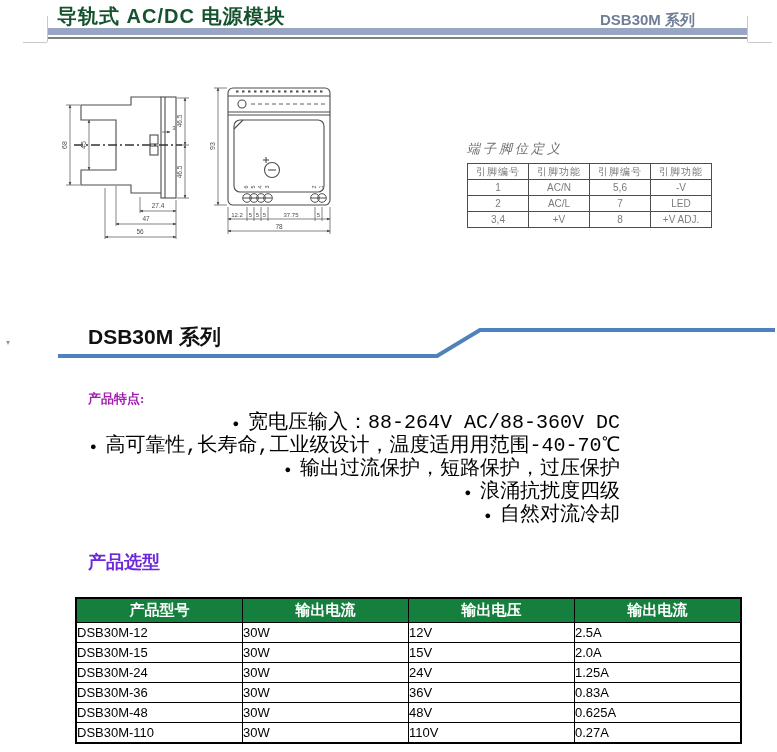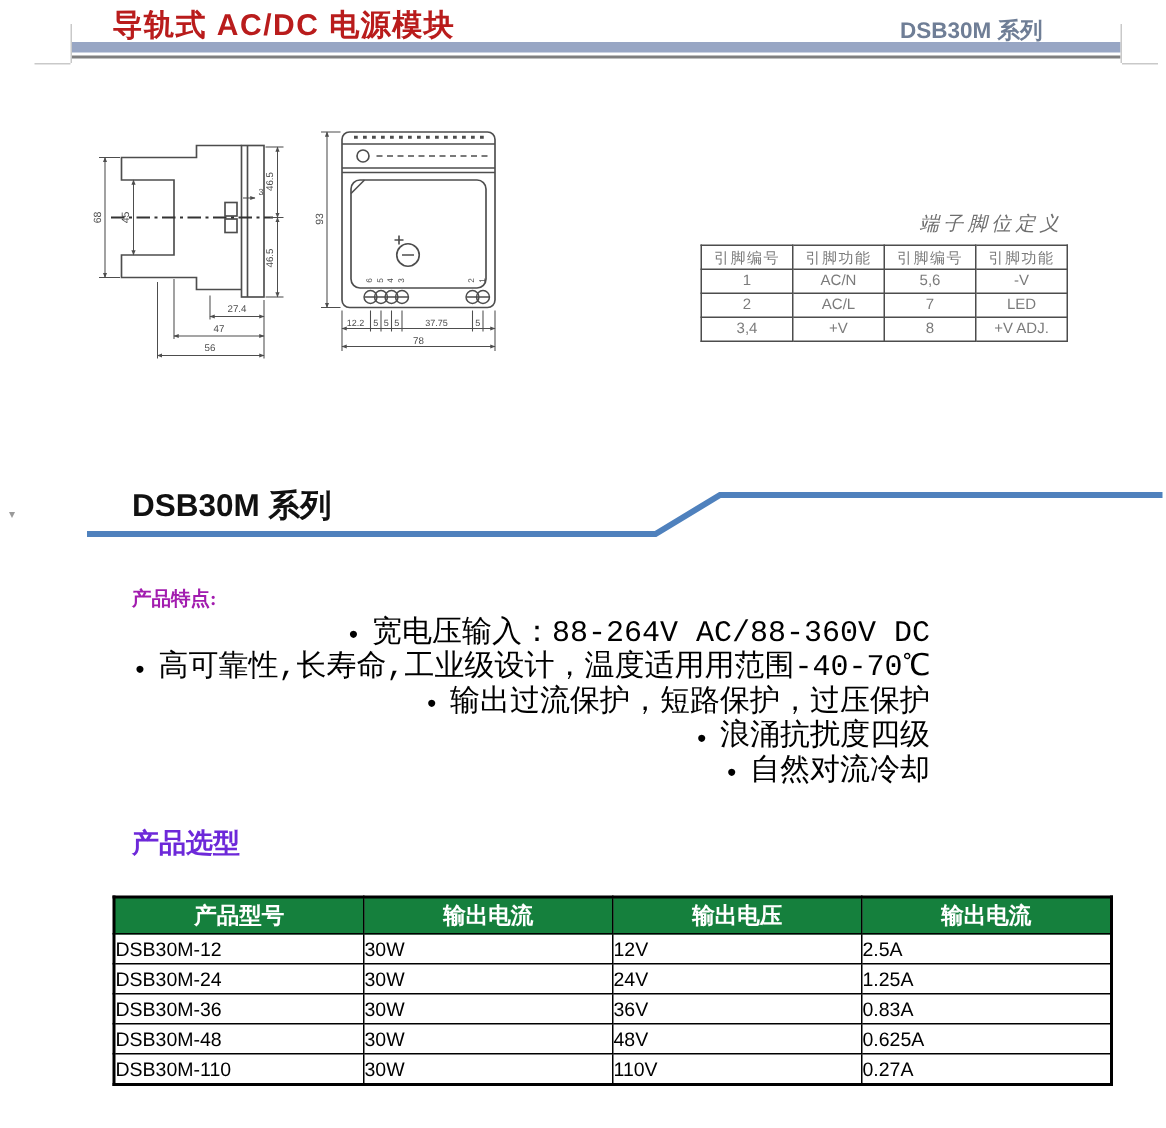--- a/index.html
+++ b/index.html
@@ -1,36 +1,36 @@
 <!DOCTYPE html>
 <html><head>
 <meta charset="utf-8">
 <style>
   html,body{margin:0;padding:0;background:#fff;}
   #page{position:relative;width:777px;height:752px;background:#fff;overflow:hidden;
         font-family:"Liberation Sans",sans-serif;color:#1a1a1a;}
 
   
-  .hdr-title{position:absolute;left:75px;top:3px;font-size:20px;font-weight:bold;color:#b91c1c;letter-spacing:1px;}
+  .hdr-title{position:absolute;left:57px;top:3px;font-size:20px;font-weight:bold;color:#14532d;letter-spacing:1px;}
   .hdr-series{position:absolute;left:600px;top:11px;width:120px;font-size:15px;font-weight:bold;color:#6F7E96;}
   .hdr-bar{position:absolute;left:48px;top:28px;width:699px;height:7px;background:#98A6C4;}
   .hdr-underline{position:absolute;left:48px;top:37px;width:699px;height:2px;background:#7F7F7F;}
   .crop{position:absolute;background:#C9C9C9;}
   .crop.v{width:1px;height:26px;top:16px;}
   .crop.h{height:1px;width:24px;top:42px;}
 
   
   .draw{position:absolute;}
   svg text{fill:#4d4d4d;font-family:"Liberation Sans",sans-serif;}
   .stray{position:absolute;left:6px;top:338px;font-size:8px;color:#9a9a9a;}
 
   
   .pin-block{position:absolute;left:467px;top:140px;width:242px;}
   .pin-title{font-family:"Liberation Serif",serif;font-style:italic;font-size:13px;color:#6e6e6e;
-             letter-spacing:3px;margin-bottom:5px;text-align:right;}
+             letter-spacing:3px;margin-bottom:5px;}
   table.pin{border-collapse:collapse;table-layout:fixed;width:240px;color:#7b7b7b;}
   table.pin th,table.pin td{border:1px solid #4d4d4d;width:60px;height:15px;text-align:center;
              font-size:10px;font-weight:normal;padding:0;}
   table.pin th{letter-spacing:1px;}
 
   
   .sect-title{position:absolute;left:88px;top:323px;font-size:21px;font-weight:bold;color:#111;}
   .divider{position:absolute;left:0;top:318px;}
 
   
@@ -226,20 +226,26 @@
       <th>输出电压</th>
       <th>输出电流</th>
     </tr>
     <tr>
       <td>DSB30M-12</td>
       <td>30W</td>
       <td>12V</td>
       <td>2.5A</td>
     </tr>
     <tr>
+      <td>DSB30M-15</td>
+      <td>30W</td>
+      <td>15V</td>
+      <td>2.0A</td>
+    </tr>
+    <tr>
       <td>DSB30M-24</td>
       <td>30W</td>
       <td>24V</td>
       <td>1.25A</td>
     </tr>
     <tr>
       <td>DSB30M-36</td>
       <td>30W</td>
       <td>36V</td>
       <td>0.83A</td>

